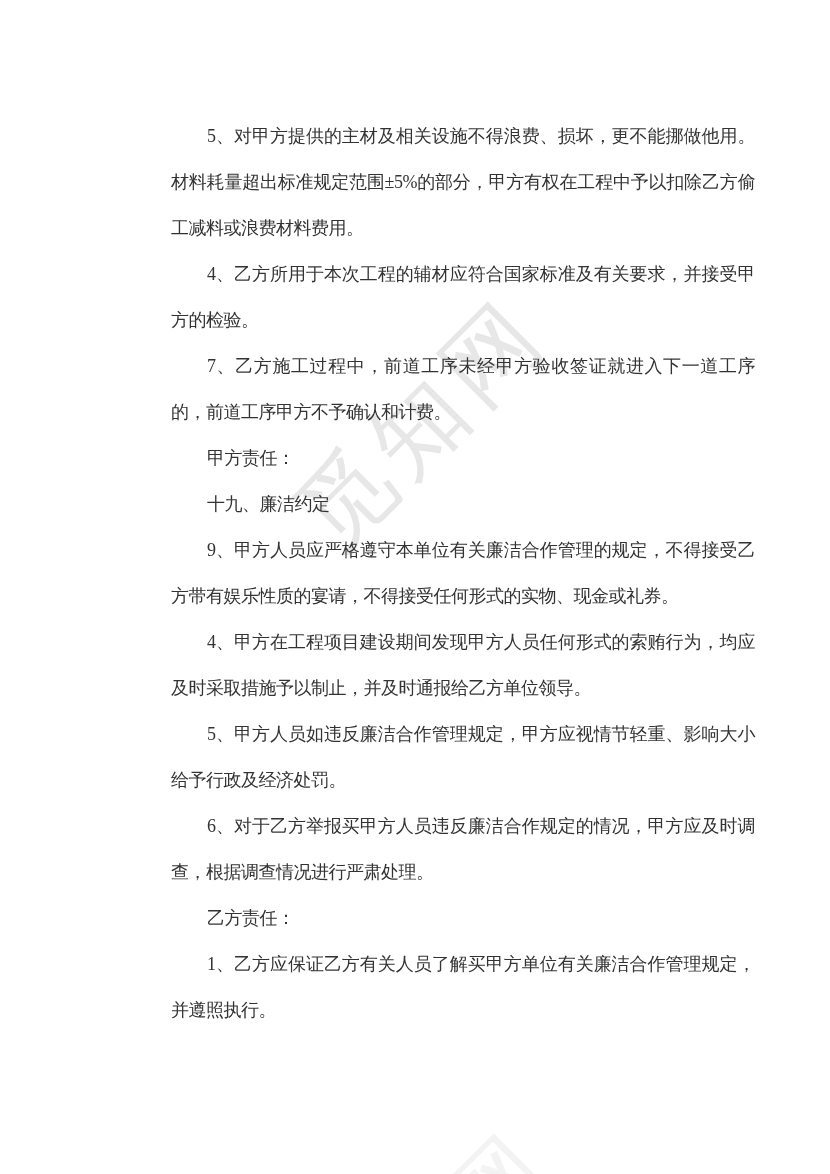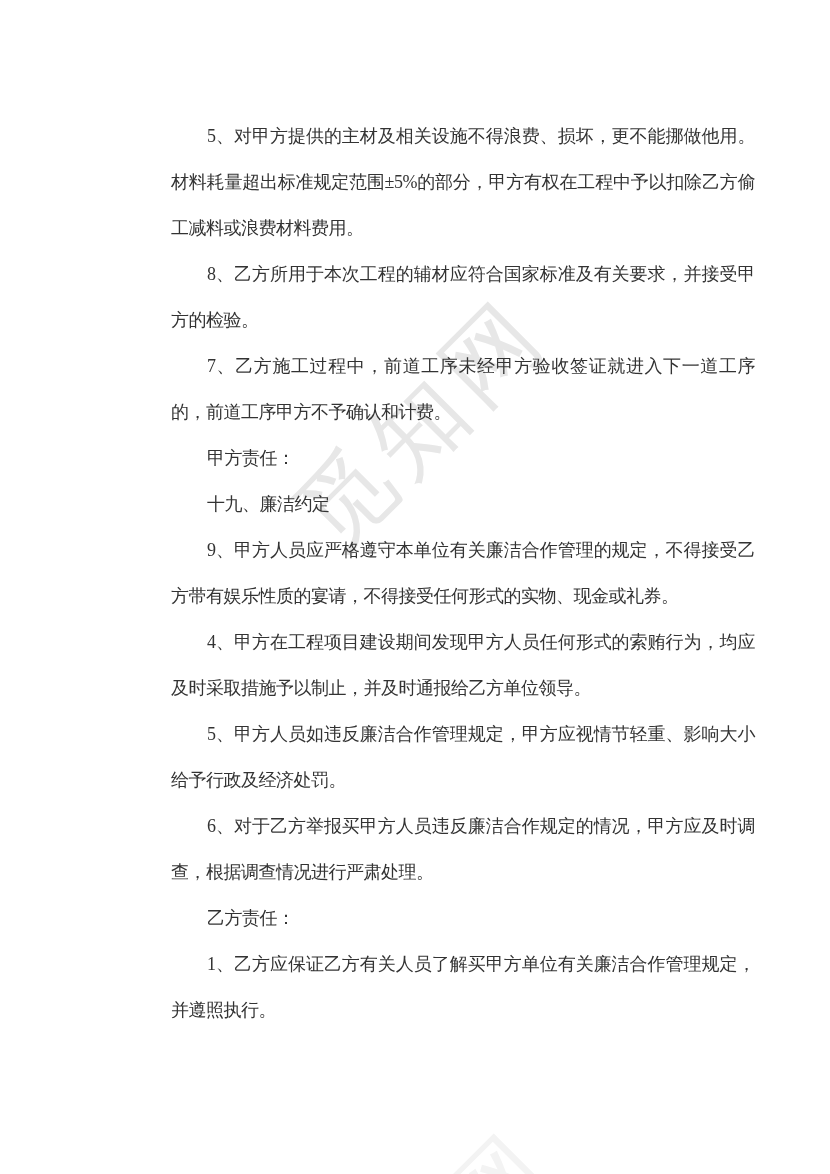--- a/index.html
+++ b/index.html
@@ -59,21 +59,21 @@
 </style>
 </head>
 <body>
 
 <div class="watermark center">觅知网</div>
 
 <div class="watermark bottom">觅知网</div>
 
 <div class="doc-page">
   <p>5、对甲方提供的主材及相关设施不得浪费、损坏，更不能挪做他用。材料耗量超出标准规定范围±5%的部分，甲方有权在工程中予以扣除乙方偷工减料或浪费材料费用。</p>
-  <p>8、乙方所用于本次工程的辅材应符合国家标准及有关要求，并接受甲方的检验。</p>
+  <p>4、乙方所用于本次工程的辅材应符合国家标准及有关要求，并接受甲方的检验。</p>
   <p>7、乙方施工过程中，前道工序未经甲方验收签证就进入下一道工序的，前道工序甲方不予确认和计费。</p>
   <p>甲方责任：</p>
   <p>十九、廉洁约定</p>
   <p>9、甲方人员应严格遵守本单位有关廉洁合作管理的规定，不得接受乙方带有娱乐性质的宴请，不得接受任何形式的实物、现金或礼券。</p>
   <p>4、甲方在工程项目建设期间发现甲方人员任何形式的索贿行为，均应及时采取措施予以制止，并及时通报给乙方单位领导。</p>
   <p>5、甲方人员如违反廉洁合作管理规定，甲方应视情节轻重、影响大小给予行政及经济处罚。</p>
   <p>6、对于乙方举报买甲方人员违反廉洁合作规定的情况，甲方应及时调查，根据调查情况进行严肃处理。</p>
   <p>乙方责任：</p>
   <p>1、乙方应保证乙方有关人员了解买甲方单位有关廉洁合作管理规定，并遵照执行。</p>
 </div>

